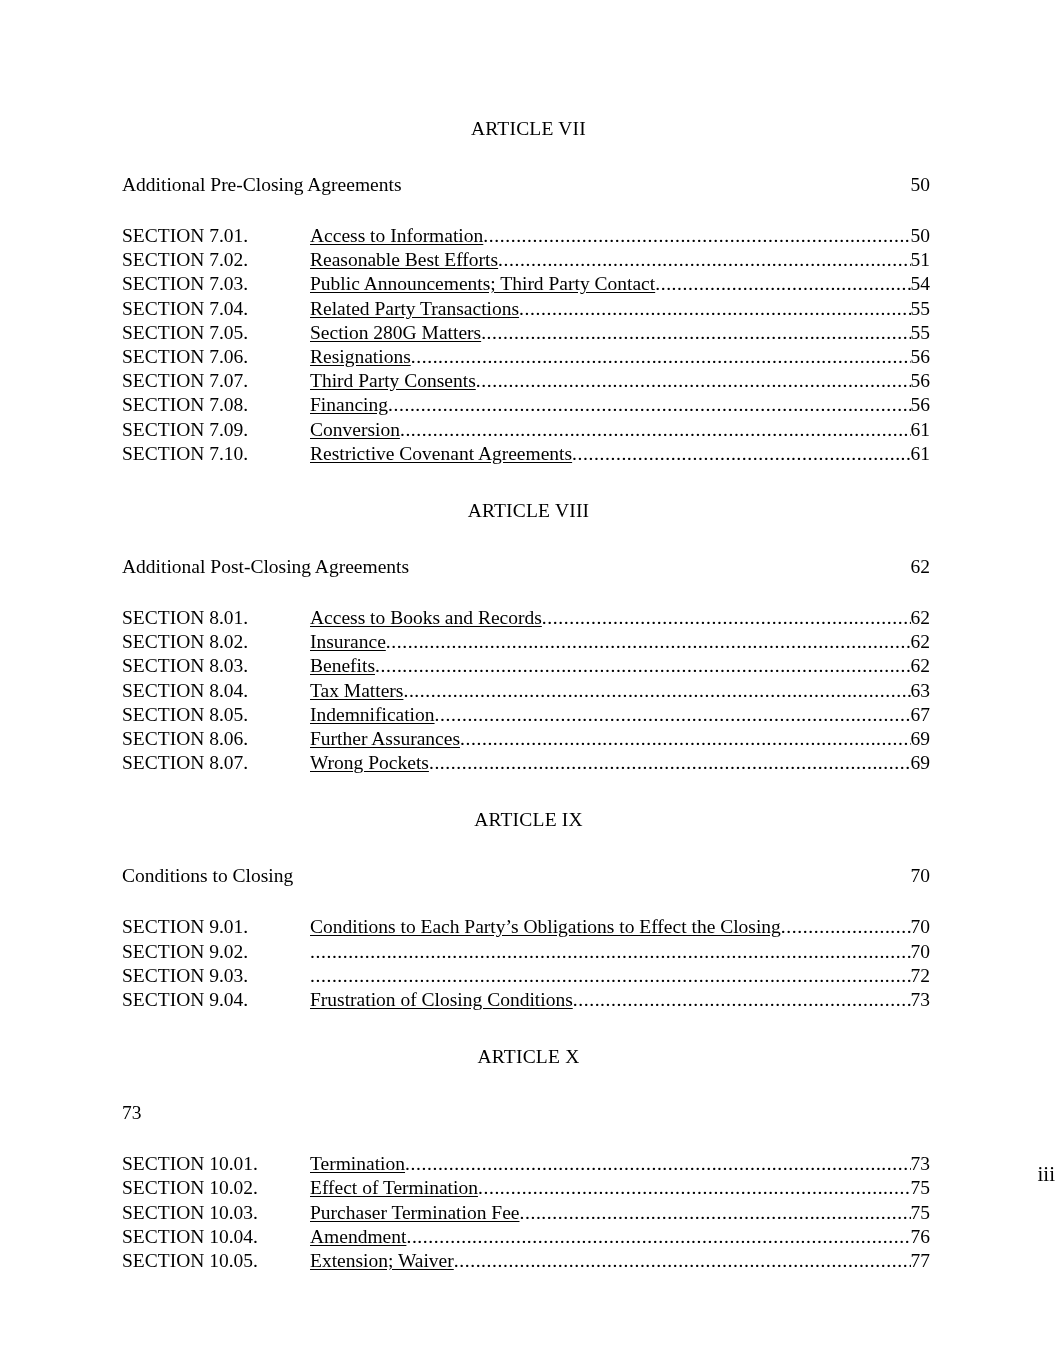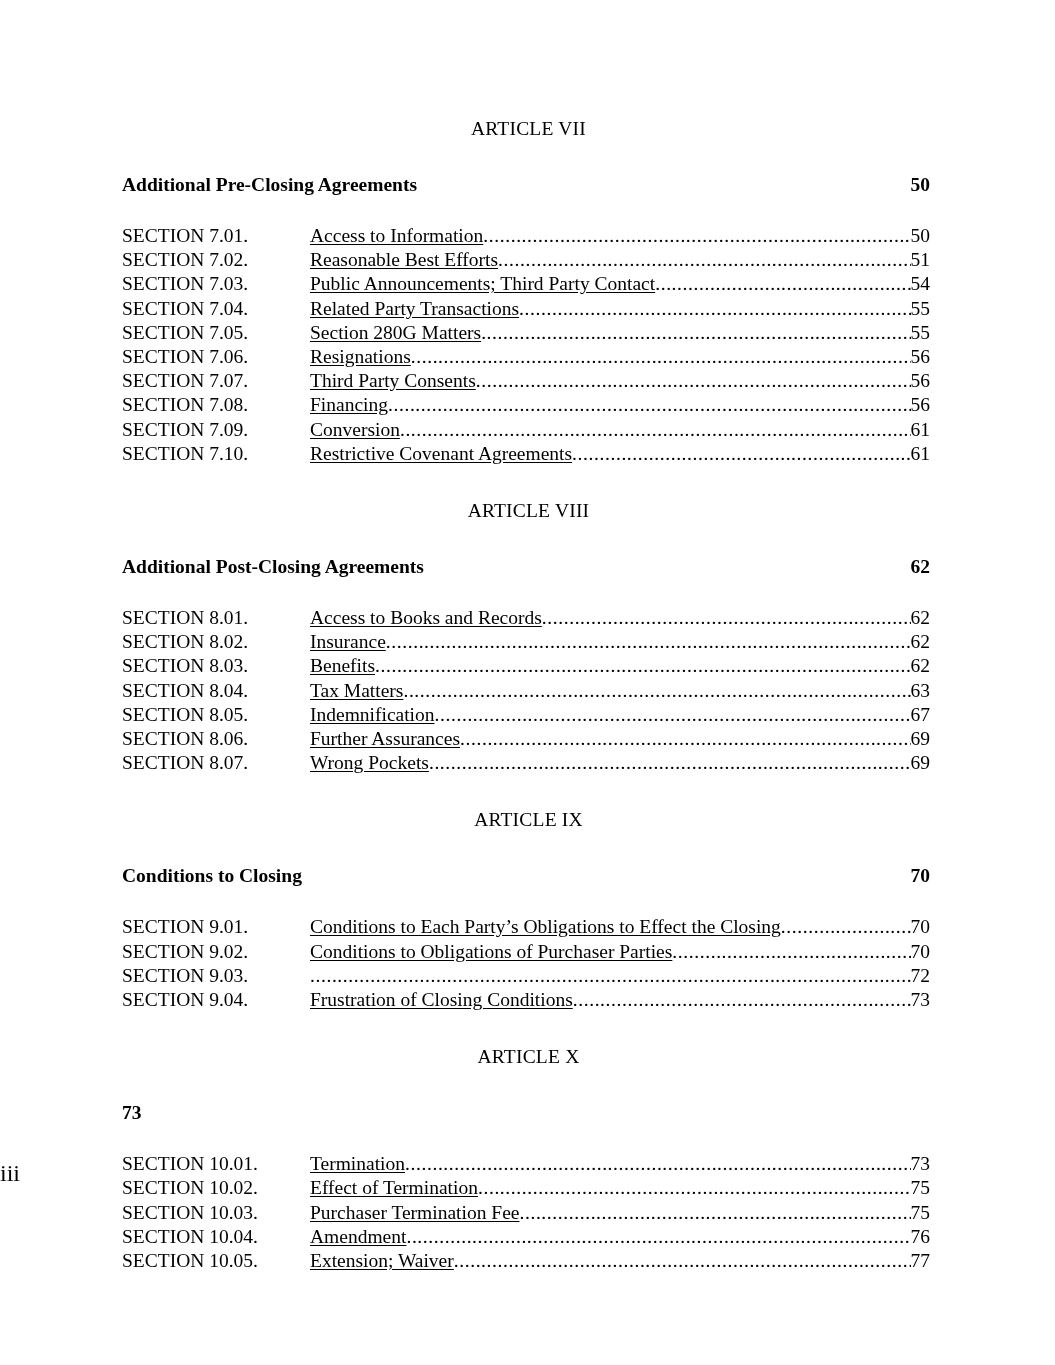--- a/index.html
+++ b/index.html
@@ -27,21 +27,20 @@
     letter-spacing: 0.2px;
     margin: 0 0 34px 0;
   }
   .article-title-row {
     display: flex;
     justify-content: space-between;
     align-items: baseline;
     font-size: 19.5px;
     margin-bottom: 28px;
     padding-right: 5px;
-    font-weight: bold;
   }
   .article-title-row .title {
     white-space: nowrap;
   }
   .article-title-row .page-num {
     white-space: nowrap;
   }
   .toc-list {
     margin: 0 0 0 0;
     padding: 0;
@@ -78,22 +77,22 @@
     margin-bottom: 0;
   }
   .gap-after-list {
     height: 34px;
   }
   .footer-page {
     position: absolute;
     bottom: 56px;
     left: 0;
     width: 1055px;
-    text-align: left;
-    font-size: 24px;
+    text-align: right;
+    font-size: 21px;
   }
 </style>
 </head>
 <body>
 
 <div class="page">
 
   <div class="block">
     <div class="article-heading">ARTICLE VII</div>
     <div class="article-title-row">
@@ -228,21 +227,20 @@
     </div>
     <div class="toc-list">
       <div class="toc-row">
         <span class="sec-label">SECTION 9.01.</span>
         <span class="sec-title">Conditions to Each Party’s Obligations to Effect the Closing</span>
         <span class="dots">.................................................................................................................</span>
         <span class="pg">70</span>
       </div>
       <div class="toc-row">
         <span class="sec-label">SECTION 9.02.</span>
-        <span class="sec-title">Conditions to Obligations of Purchaser Parties</span>
         <span class="dots">.................................................................................................................</span>
         <span class="pg">70</span>
       </div>
       <div class="toc-row">
         <span class="sec-label">SECTION 9.03.</span>
         <span class="dots">.................................................................................................................</span>
         <span class="pg">72</span>
       </div>
       <div class="toc-row">
         <span class="sec-label">SECTION 9.04.</span>

